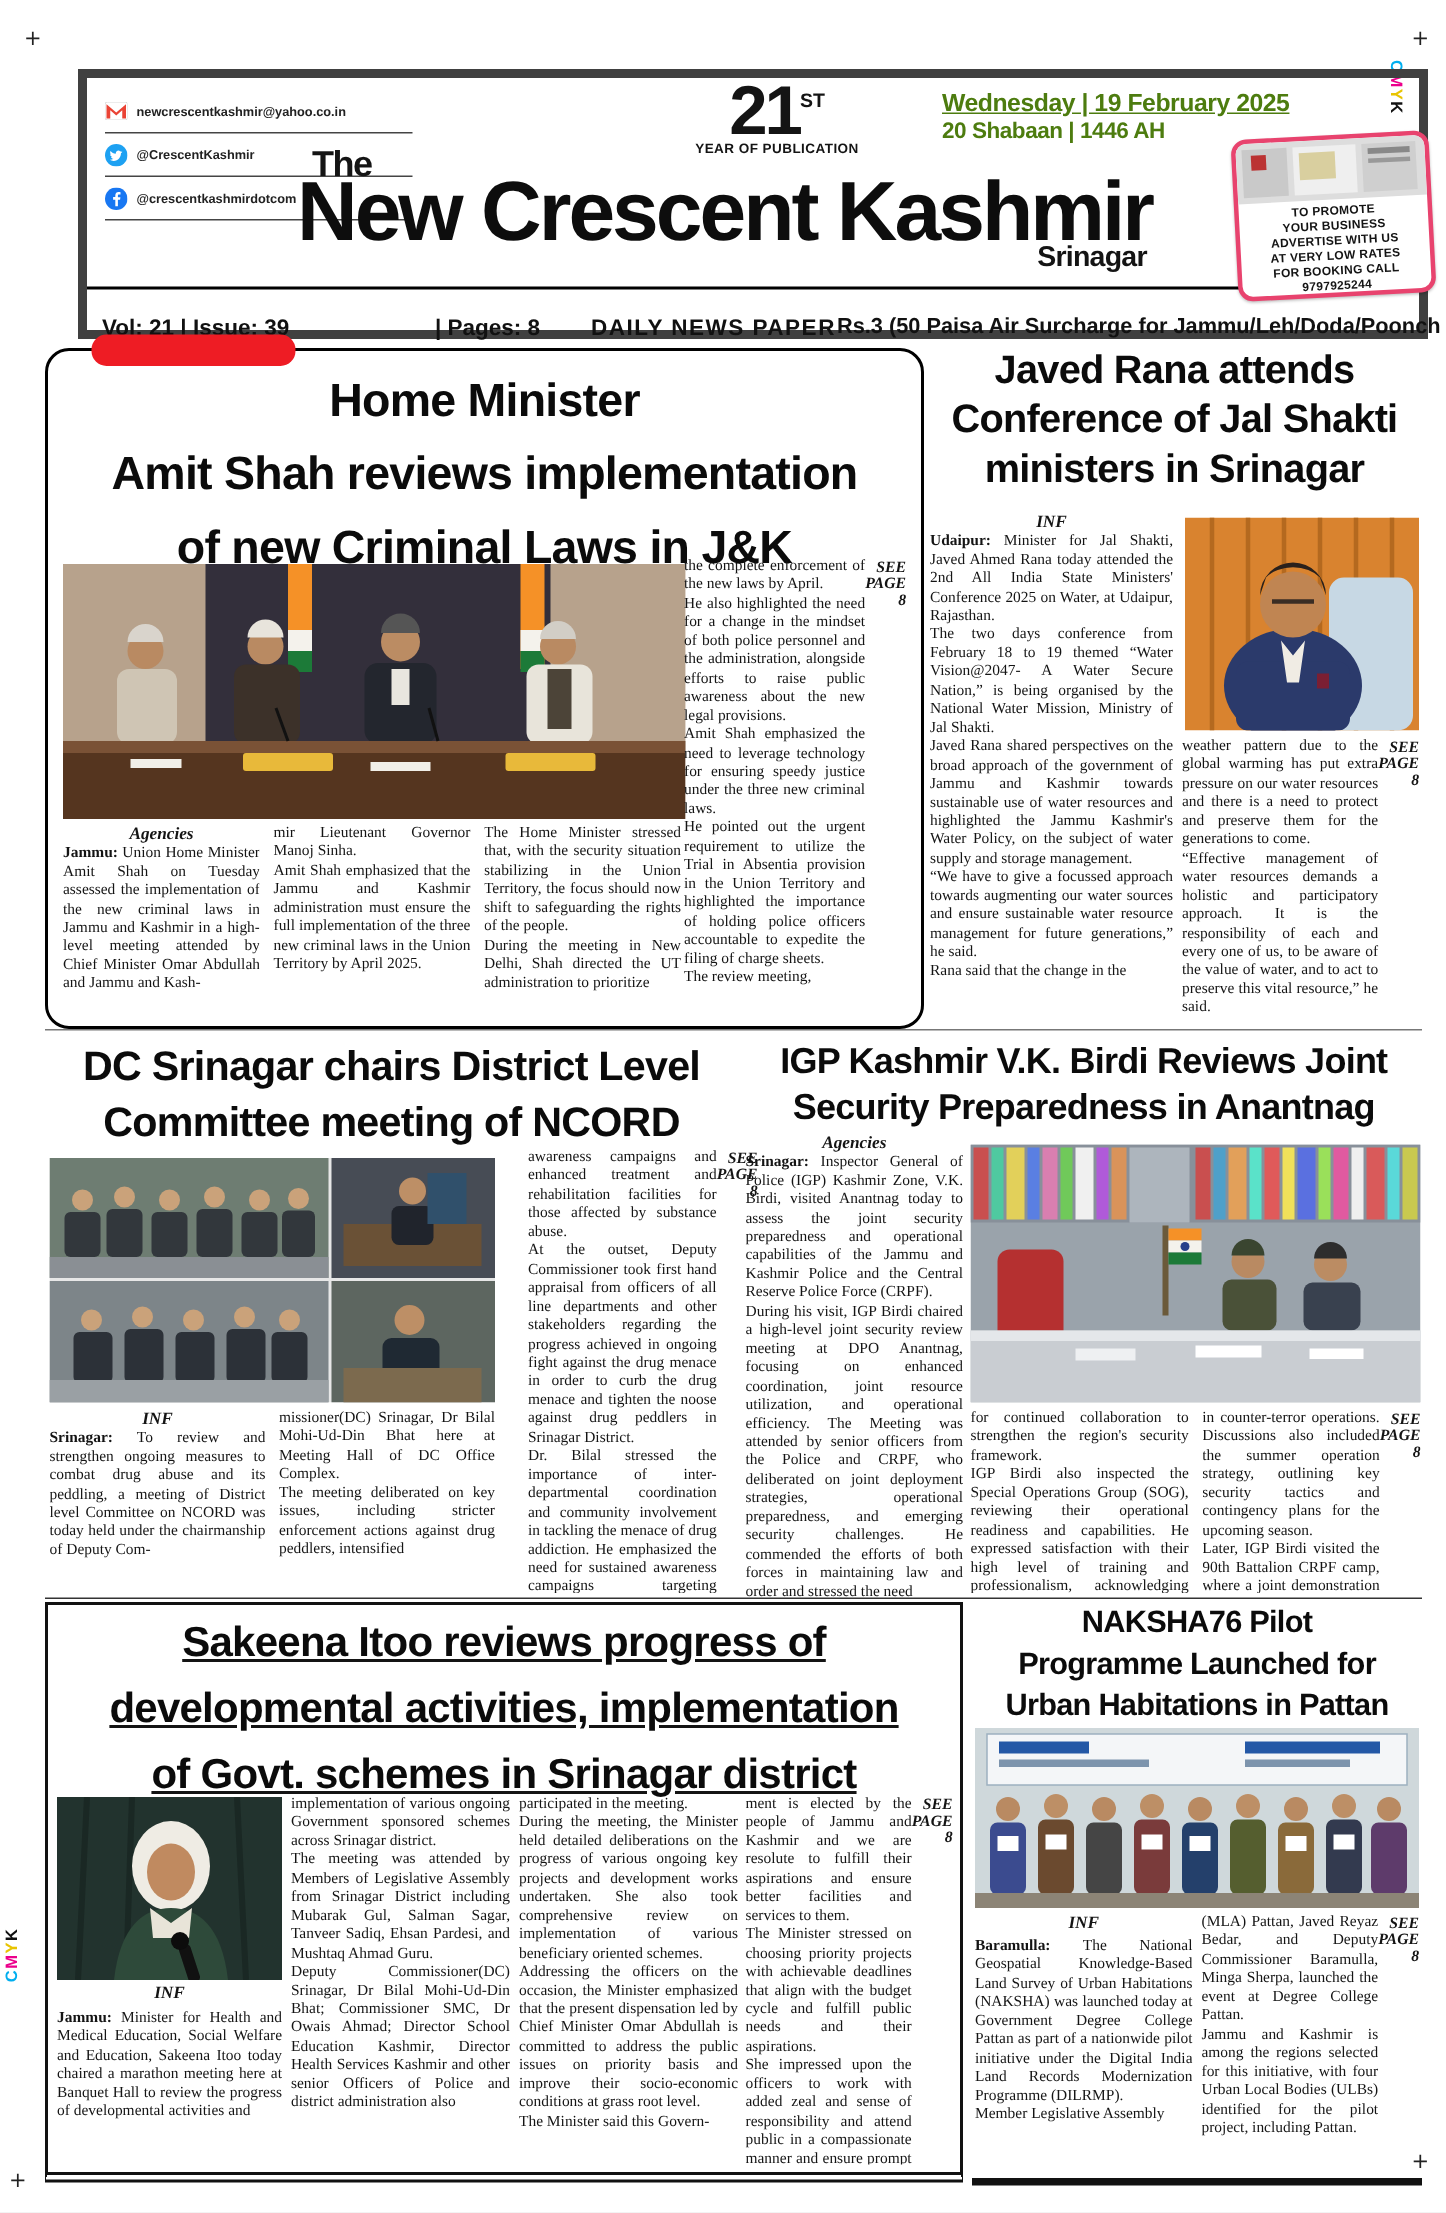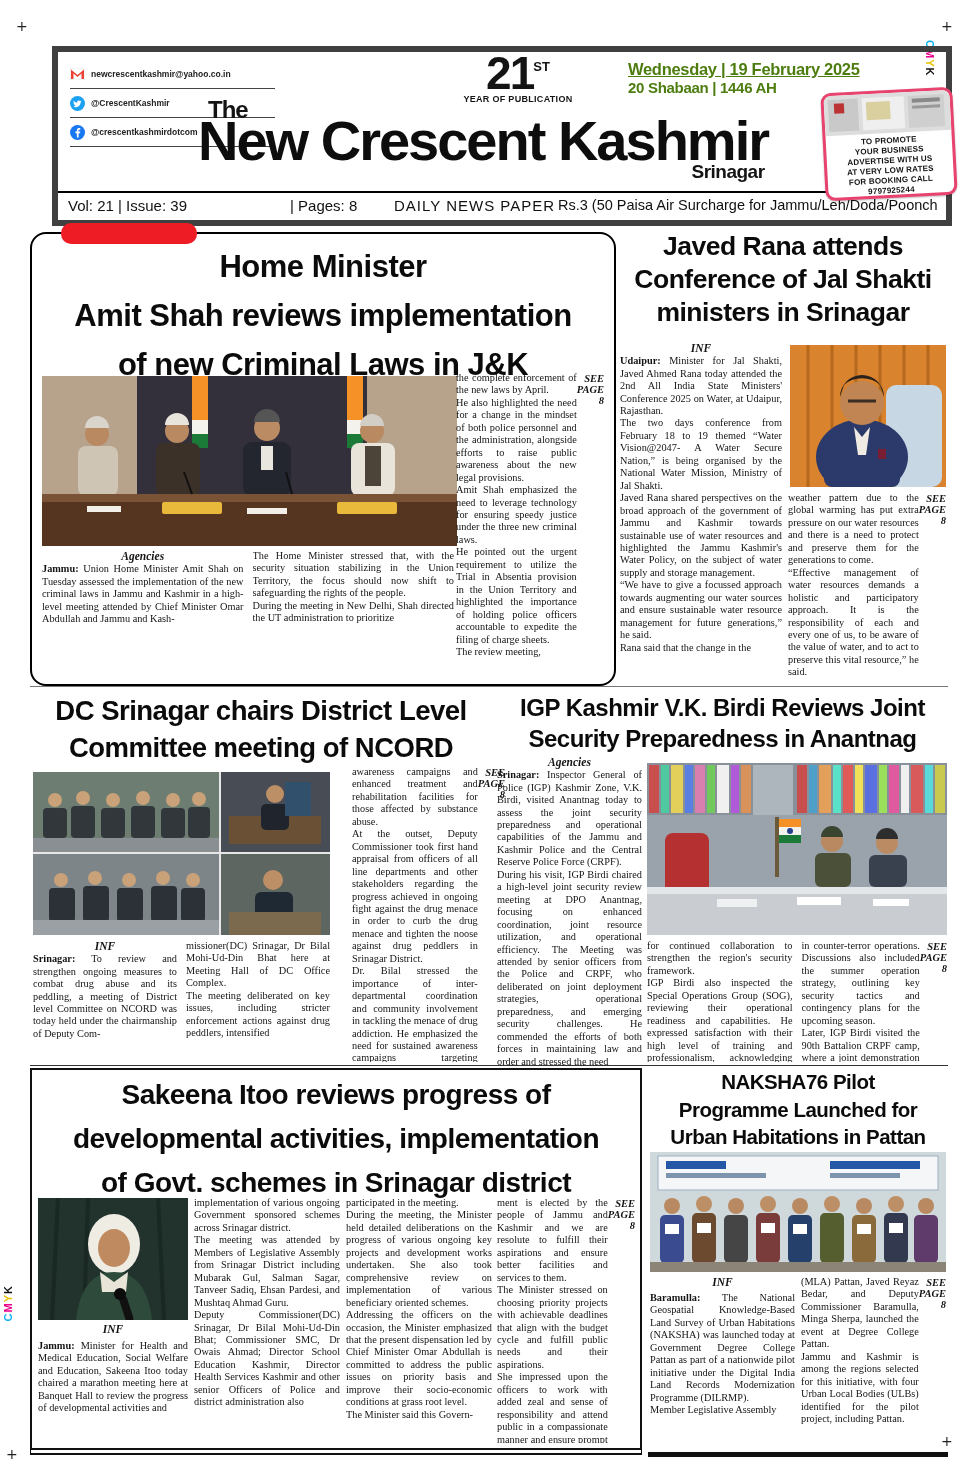--- a/index.html
+++ b/index.html
@@ -31,21 +31,21 @@
              font-family:"Liberation Sans",sans-serif;font-weight:bold;color:#4d7c0f;}
   .dateblock .d1{font-size:16.5px;text-decoration:underline;letter-spacing:-0.3px;}
   .dateblock .d2{font-size:15px;margin-top:0;letter-spacing:-0.3px;}
   .mast-the{position:absolute;left:150px;top:44px;font:bold 24px "Liberation Sans",sans-serif;letter-spacing:-1px;}
   .mast-title{position:absolute;left:95px;top:60px;width:660px;text-align:center;
               font:bold 56px "Liberation Sans",sans-serif;letter-spacing:-2px;line-height:1.05;color:#0d0d0d;}
   .mast-city{position:absolute;left:600px;top:109px;width:140px;text-align:center;
              font:bold 19px "Liberation Sans",sans-serif;letter-spacing:-0.5px;}
   .info-bar{position:absolute;left:0;right:0;bottom:0;height:27px;border-top:2px solid #000;
             font-family:"Liberation Sans",sans-serif;font-size:15px;color:#111;}
-  .info-bar span{position:absolute;top:4px;white-space:nowrap;}
+  .info-bar span{position:absolute;top:17px;white-space:nowrap;font-weight:bold;}
   .adbox{position:absolute;left:765px;top:38px;width:126px;height:102px;background:#fff;
          border:3px solid #e8436e;border-radius:10px;transform:rotate(-3deg);z-index:3;
          overflow:hidden;box-shadow:0 1px 2px rgba(0,0,0,.25);}
   .adbox .mini{height:40px;background:#ddd;position:relative;}
   .adbox .mini i{position:absolute;background:#aaa;}
   .adbox .adtxt{font:bold 8px "Liberation Sans",sans-serif;text-align:center;line-height:1.25;
                 white-space:pre-line;padding-top:3px;letter-spacing:0.2px;}
   
   .art-amit{position:absolute;left:30px;top:232px;width:582px;height:450px;
             border:2px solid #000000;border-radius:16px;}
@@ -67,21 +67,21 @@
   .ncord-col3{position:absolute;left:322px;top:74px;width:153px;height:296px;}
   .ncord-cols{position:absolute;left:3px;top:248px;width:297px;height:122px;display:flex;gap:9px;}
   .ncord-cols > div{flex:1;overflow:hidden;}
   .art-igp{position:absolute;left:497px;top:692px;width:451px;height:372px;}
   .art-igp .hl{font-size:24px;line-height:1.3;}
   .igp-col1{position:absolute;left:0;top:64px;width:145px;height:306px;}
   .igp-photo{position:absolute;left:150px;top:71px;width:300px;height:172px;}
   .igp-cols{position:absolute;left:150px;top:248px;width:300px;height:122px;display:flex;gap:9px;}
   .igp-cols > div{flex:1;overflow:hidden;}
   .art-sakeena{position:absolute;left:30px;top:1068px;width:608px;height:378px;
-               border:2px solid #111;border-bottom:7px double #111;}
+               border:2px solid #111;border-bottom:7px double #111;text-decoration:underline;}
   .art-sakeena .hl{margin-top:6px;font-size:28px;line-height:1.35;}
   .sak-photo{position:absolute;left:6px;top:128px;width:150px;height:122px;}
   .sak-byline{position:absolute;left:6px;top:253px;width:150px;}
   .sak-col1{position:absolute;left:6px;top:270px;width:150px;height:102px;overflow:hidden;}
   .sak-col2{position:absolute;left:162px;top:127px;width:146px;height:246px;}
   .sak-col3{position:absolute;left:314px;top:127px;width:146px;height:246px;}
   .sak-col4{position:absolute;left:465px;top:127px;width:138px;height:246px;}
   .art-naksha{position:absolute;left:648px;top:1068px;width:300px;height:384px;border-bottom:5px solid #111;}
   .art-naksha .hl{font-size:20.5px;line-height:1.35;}
   .nak-photo{position:absolute;left:2px;top:84px;width:296px;height:120px;}
@@ -231,20 +231,24 @@
 He pointed out the urgent requirement to utilize the Trial in Absentia provision in the Union Territory and highlighted the importance of holding police officers accountable to expedite the filing of charge sheets.
 The review meeting,</p>
       <div class="see">SEE PAGE 8</div>
     </div>
 
     <div class="amit-cols">
       <div>
         <div class="byline">Agencies</div>
         <p class="col"><b class="dl">Jammu:</b><span> Union Home Minister Amit Shah on Tuesday assessed the implementation of the new criminal laws in Jammu and Kashmir in a high-level meeting attended by Chief Minister Omar Abdullah and Jammu and Kash-</span></p>
       </div>
+      <div>
+          <p class="col">mir Lieutenant Governor Manoj Sinha.
+Amit Shah emphasized that the Jammu and Kashmir administration must ensure the full implementation of the three new criminal laws in the Union Territory by April 2025.</p>
+        </div>
       <div>
           <p class="col">The Home Minister stressed that, with the security situation stabilizing in the Union Territory, the focus should now shift to safeguarding the rights of the people.
 During the meeting in New Delhi, Shah directed the UT administration to prioritize</p>
         </div>
     </div>
   </div>
 
   <div class="art-javed">
     <div class="hl">Javed Rana attends</div>
     <div class="hl">Conference of Jal Shakti</div>

